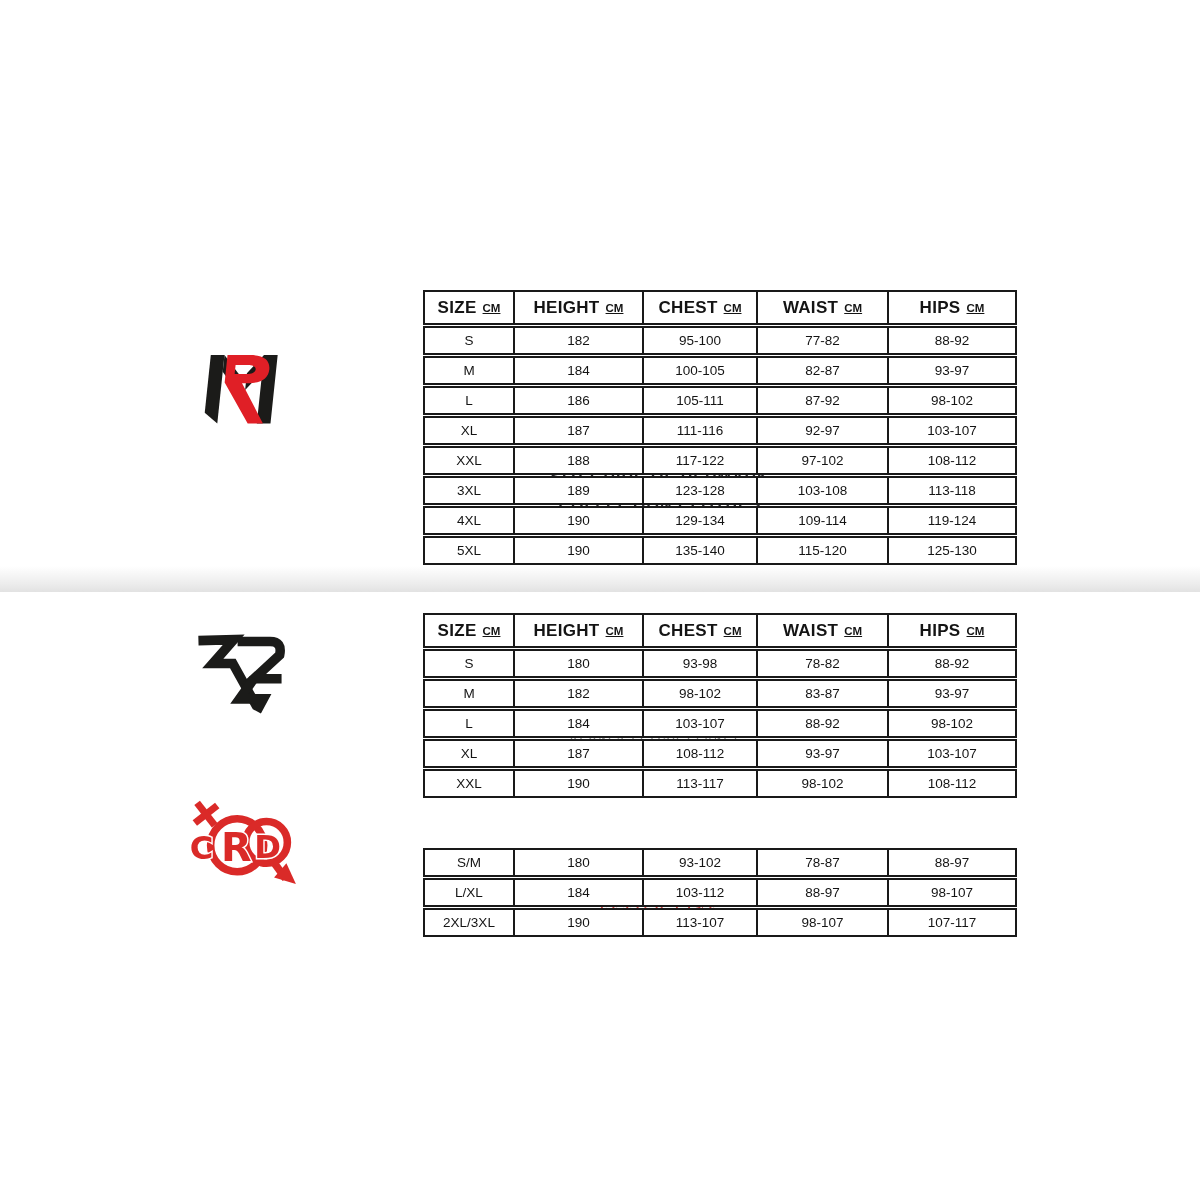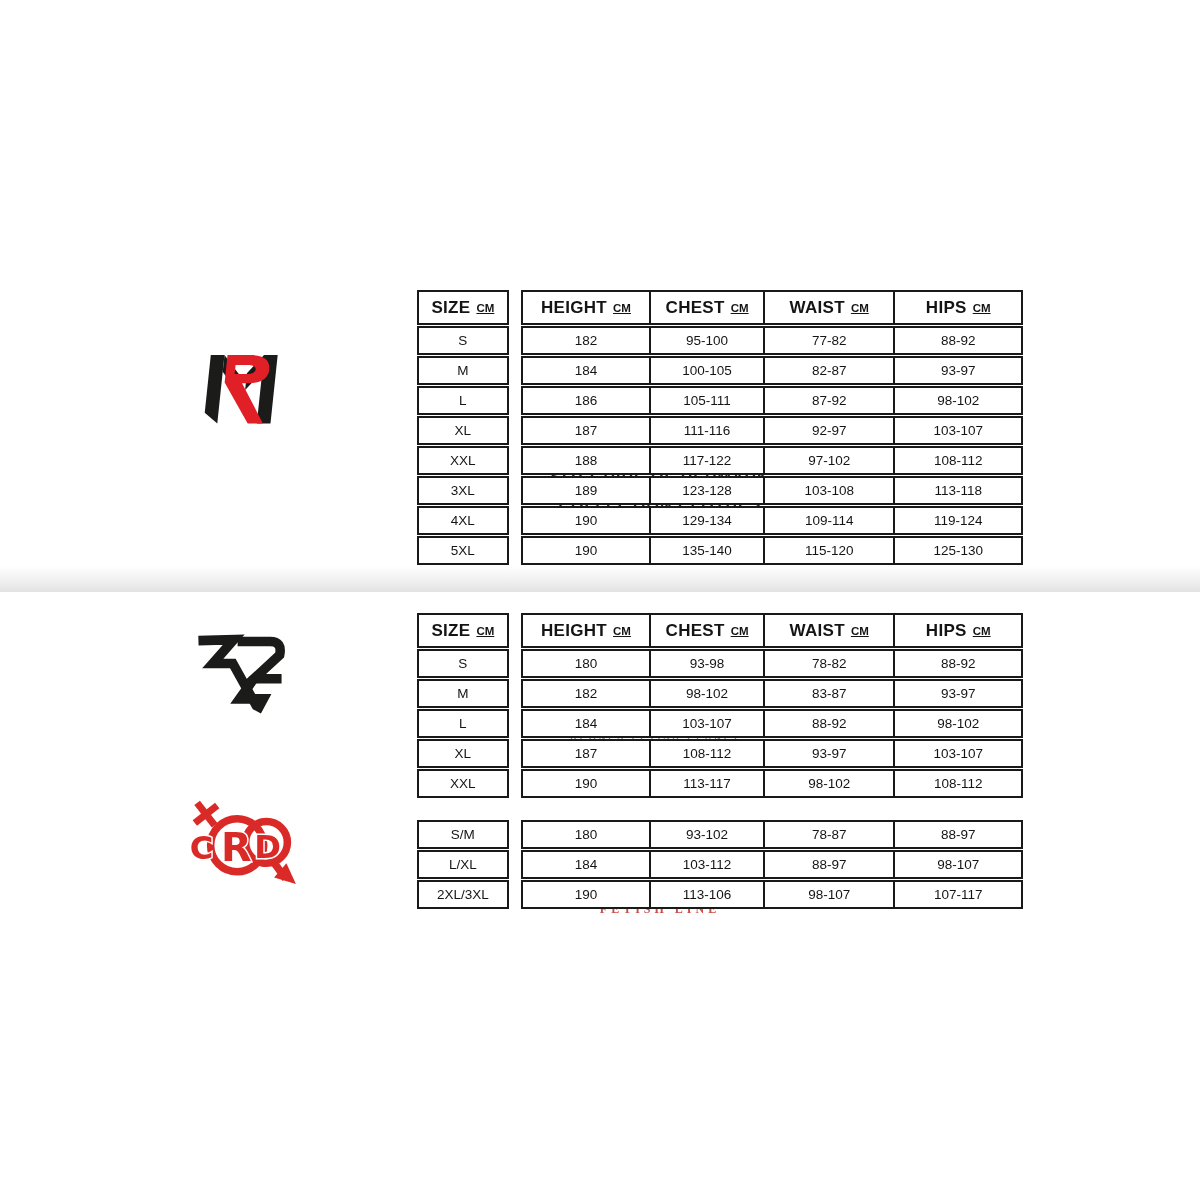--- a/index.html
+++ b/index.html
@@ -39,29 +39,29 @@
   .rf-stroke{fill:none;stroke:var(--logo_black);stroke-width:10;stroke-linejoin:miter;stroke-miterlimit:6;}
   .crd-ring{fill:none;stroke:var(--crd_red);stroke-width:8;}
   .crd-fill{fill:var(--crd_red);}
   .crd-letter{font-family:"DejaVu Sans",sans-serif;font-weight:bold;fill:var(--crd_red);
               stroke:#ffffff;stroke-width:3px;paint-order:stroke;}
 
   
   .stable{position:absolute;left:417px;width:606px;}
   #table1{top:290px;}
   #table2{top:613px;}
-  #table3{top:820px;border-radius:21px;}
+  #table3{top:848px;border-radius:21px;}
   .srow{display:flex;}
   .srow + .srow{margin-top:1px;}
   .scell{box-sizing:border-box;border:2px solid var(--table_line);background:#fff;
          display:flex;align-items:center;justify-content:center;
          height:29px;font-size:13.5px;color:#141414;margin-left:-2px;}
-  .scell:first-child{margin-left:0;}
+  .scell:first-child{margin-left:6px;}
   .scell:nth-child(1){width:92px;}
-  .scell:nth-child(2){width:131px;margin-left:12px;}
+  .scell:nth-child(2){width:131px;}
   .scell:nth-child(3){width:116px;}
   .scell:nth-child(4){width:133px;}
   .scell:nth-child(5){width:130px;}
   .srow.head .scell{height:35px;}
   .hl{font-weight:bold;font-size:17px;letter-spacing:0.3px;}
   .hu{font-weight:bold;font-size:11.5px;margin-left:6px;text-decoration:underline;}
 </style>
 </head>
 <body>
 
@@ -274,19 +274,19 @@
       <div class="srow">
         <div class="scell">L/XL</div>
         <div class="scell">184</div>
         <div class="scell">103-112</div>
         <div class="scell">88-97</div>
         <div class="scell">98-107</div>
       </div>
       <div class="srow">
         <div class="scell">2XL/3XL</div>
         <div class="scell">190</div>
-        <div class="scell">113-106</div>
+        <div class="scell">113-107</div>
         <div class="scell">98-107</div>
         <div class="scell">107-117</div>
       </div>
     </div>
 
 </div>
 
 </body></html>

